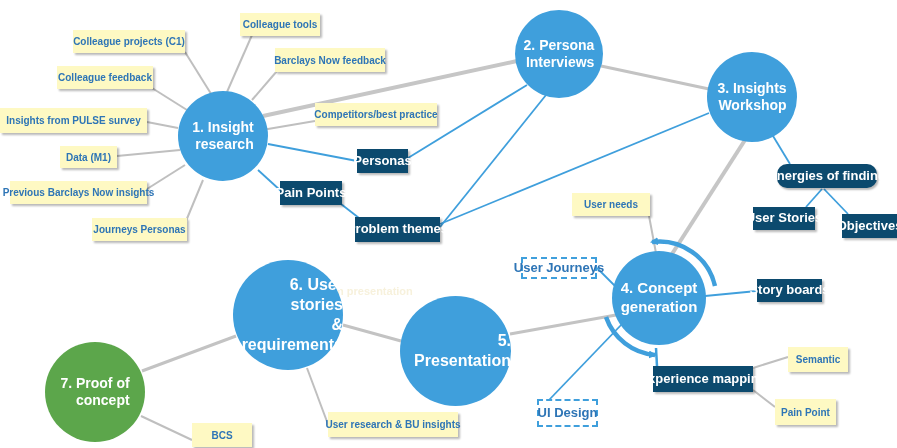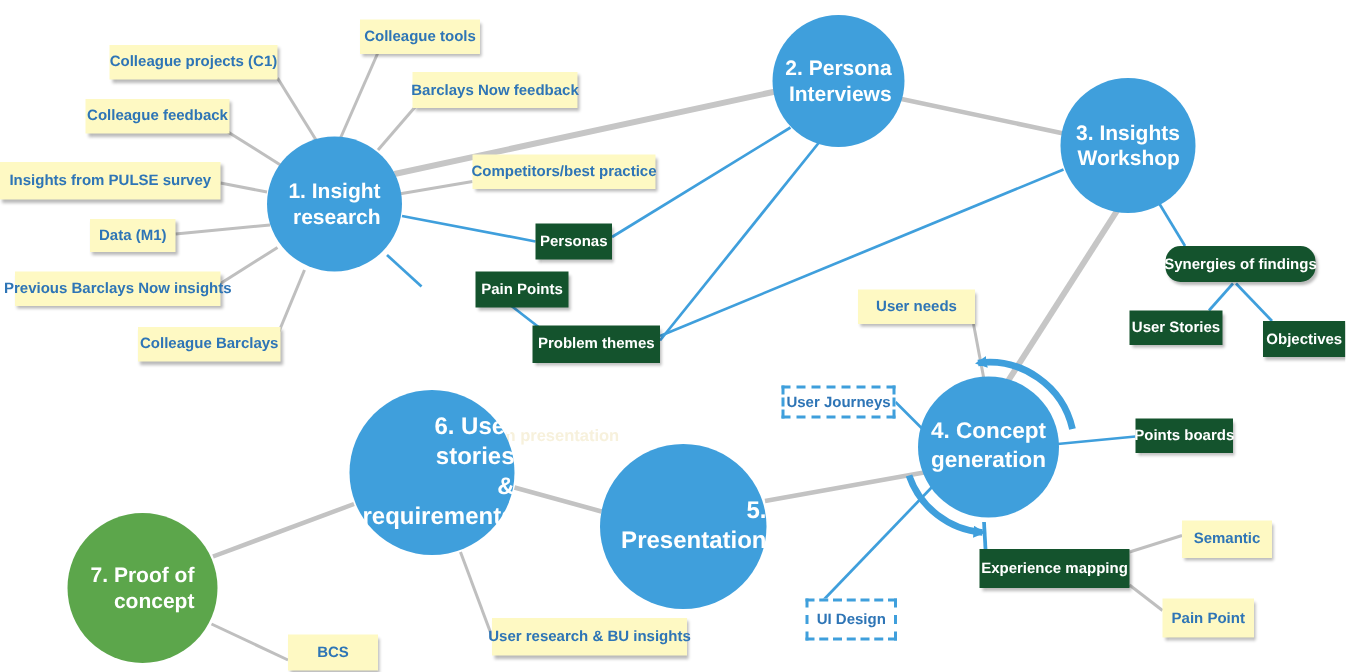--- a/index.html
+++ b/index.html
@@ -17,26 +17,26 @@
   .node.green{background:#5CA64B;}
   .box{
     position:absolute;display:flex;align-items:center;justify-content:center;
     text-align:center;white-space:nowrap;line-height:1.1;
   }
   .gbox{
     background:#fef9c3;color:#2E75B6;font-weight:bold;font-size:10px;
     box-shadow:1.5px 2px 2px rgba(0,0,0,0.28);
   }
   .bbox{
-    background:#14532d;color:#ffffff;font-weight:bold;font-size:10px;
+    background:#0c4a6e;color:#ffffff;font-weight:bold;font-size:13px;
     box-shadow:1.5px 2px 2px rgba(0,0,0,0.28);
     text-align:center;
   }
   .dbox{
-    background:#ffffff;color:#2E75B6;font-weight:bold;font-size:10px;
+    background:#ffffff;color:#2E75B6;font-weight:bold;font-size:13px;
     border:2px dashed #3F9FDC;
   }
   .stray{
     position:absolute;color:#F7F1DC;font-weight:bold;font-size:11px;white-space:nowrap;
   }
 </style>
 </head>
 <body>
 
 <div class="stage">
@@ -116,32 +116,32 @@
 concept</div>
 
   <div class="box gbox" style="left:240px;top:13px;width:80px;height:23px;">Colleague tools</div>
   <div class="box gbox" style="left:73px;top:30px;width:112px;height:23px;">Colleague projects (C1)</div>
   <div class="box gbox" style="left:275px;top:48px;width:110px;height:24px;">Barclays Now feedback</div>
   <div class="box gbox" style="left:57px;top:66px;width:96px;height:23px;">Colleague feedback</div>
   <div class="box gbox" style="left:0px;top:108px;width:147px;height:25px;">Insights from PULSE survey</div>
   <div class="box gbox" style="left:315px;top:103px;width:122px;height:23px;">Competitors/best practice</div>
   <div class="box gbox" style="left:60px;top:146px;width:57px;height:22px;">Data (M1)</div>
   <div class="box gbox" style="left:10px;top:181px;width:137px;height:23px;">Previous Barclays Now insights</div>
-  <div class="box gbox" style="left:92px;top:218px;width:95px;height:23px;">Colleague Barclays</div>
+  <div class="box gbox" style="left:92px;top:218px;width:95px;height:23px;">Journeys Personas</div>
   <div class="box gbox" style="left:572px;top:193px;width:78px;height:23px;">User needs</div>
   <div class="box gbox" style="left:328px;top:412px;width:130px;height:25px;">User research &amp; BU insights</div>
   <div class="box gbox" style="left:192px;top:423px;width:60px;height:24px;">BCS</div>
   <div class="box gbox" style="left:788px;top:347px;width:60px;height:25px;">Semantic</div>
   <div class="box gbox" style="left:775px;top:399px;width:61px;height:26px;">Pain Point</div>
 
   <div class="box bbox" style="left:357px;top:149px;width:51px;height:24px;">Personas</div>
-  <div class="box bbox" style="left:280px;top:181px;width:62px;height:24px;margin-left:37px;">Pain Points</div>
+  <div class="box bbox" style="left:280px;top:181px;width:62px;height:24px;">Pain Points</div>
   <div class="box bbox" style="left:355px;top:217px;width:85px;height:25px;">Problem themes</div>
   <div class="box bbox" style="left:777px;top:164px;width:100px;height:24px;border-radius:10px;">Synergies of findings</div>
   <div class="box bbox" style="left:753px;top:207px;width:62px;height:23px;">User Stories</div>
   <div class="box bbox" style="left:842px;top:214px;width:55px;height:24px;">Objectives</div>
-  <div class="box bbox" style="left:757px;top:279px;width:65px;height:23px;">Points boards</div>
+  <div class="box bbox" style="left:757px;top:279px;width:65px;height:23px;">Story boards</div>
   <div class="box bbox" style="left:653px;top:366px;width:100px;height:26px;">Experience mapping</div>
 
   <div class="box dbox" style="left:521px;top:257px;width:72px;height:18px;">User Journeys</div>
   <div class="box dbox" style="left:537px;top:399px;width:57px;height:24px;">UI Design</div>
 
 </div>
 
 </body></html>

